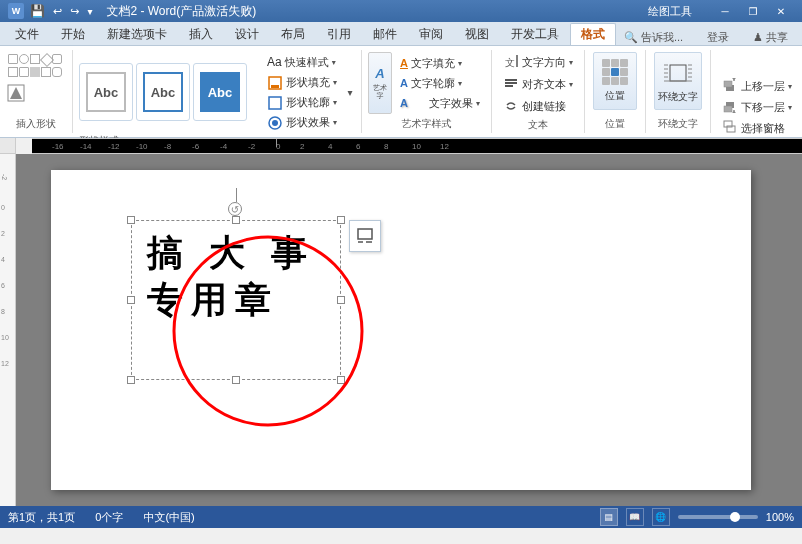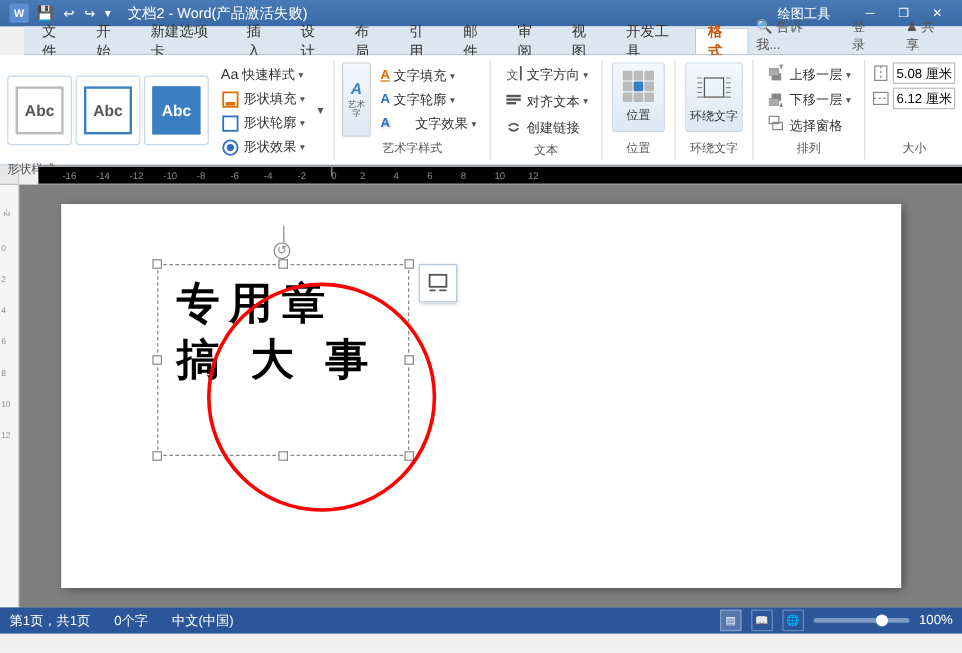--- a/index.html
+++ b/index.html
@@ -22,21 +22,20 @@
     .win-btn { width: 26px; height: 16px; border: none; cursor: pointer; font-size: 10px; display: flex; align-items: center; justify-content: center; color: white; background: transparent; }
 
     
     .ribbon-tabs {
       height: 24px;
       background: #dce6f0;
       display: flex;
       align-items: flex-end;
       padding-left: 4px;
       border-bottom: 1px solid #b8c8d8;
-      margin-left: 20px;
     }
     .ribbon-tab {
       height: 22px;
       padding: 0 10px;
       font-size: 12px;
       cursor: pointer;
       display: flex;
       align-items: center;
       border: 1px solid transparent;
       border-bottom: none;
@@ -322,34 +321,60 @@
   <div class="ribbon-tab active">格式</div>
   <div class="ribbon-tab-right tab-section">
     <span style="font-size:11px;cursor:pointer;">🔍 告诉我...</span>
     <span style="font-size:11px;cursor:pointer;margin-left:8px;">登录</span>
     <span style="font-size:11px;cursor:pointer;margin-left:8px;">♟ 共享</span>
   </div>
 </div>
 
 <div class="ribbon">
 
+  <div class="ribbon-group">
+    <div class="ribbon-group-content">
+      <div style="display:flex;flex-direction:column;gap:2px;width:60px;">
+
+        <div style="display:grid;grid-template-columns:repeat(5,10px);gap:1px;padding:2px;">
+          <div style="width:10px;height:10px;border:1px solid #aaa;border-radius:1px;"></div>
+          <div style="width:10px;height:10px;border:1px solid #aaa;border-radius:50%;"></div>
+          <div style="width:10px;height:10px;border:1px solid #aaa;"></div>
+          <div style="width:10px;height:10px;border:1px solid #aaa;transform:rotate(45deg);margin:1px;"></div>
+          <div style="width:10px;height:10px;border:1px solid #aaa;border-radius:2px;"></div>
+          <div style="width:10px;height:10px;border:1px solid #aaa;"></div>
+          <div style="width:10px;height:10px;border:1px solid #aaa;border-radius:1px;"></div>
+          <div style="width:10px;height:10px;background:#ccc;"></div>
+          <div style="width:10px;height:10px;border:1px solid #aaa;"></div>
+          <div style="width:10px;height:10px;border:1px solid #aaa;border-radius:3px;"></div>
+        </div>
+        <div style="display:flex;align-items:center;gap:2px;margin-top:2px;">
+          <svg width="20" height="20">
+            <rect x="2" y="2" width="16" height="16" fill="none" stroke="#888" stroke-width="1"></rect>
+            <polygon points="10,4 16,16 4,16" fill="#888"></polygon>
+          </svg>
+        </div>
+      </div>
+    </div>
+    <div class="ribbon-group-label">插入形状</div>
+  </div>
 
   <div class="ribbon-group">
     <div class="ribbon-group-content">
       <div style="display:flex;gap:3px;align-items:center;">
         <div class="shape-style-btn">
           <div class="shape-style-btn-inner">Abc</div>
         </div>
         <div class="shape-style-btn">
           <div class="shape-style-btn-inner blue-outline">Abc</div>
         </div>
         <div class="shape-style-btn">
           <div class="shape-style-btn-inner blue-fill">Abc</div>
         </div>
-        <div style="display:flex;flex-direction:column;gap:1px;margin-left:2px;">
+        <div style="display:flex;flex-direction:column;gap:1px;margin-left:12px;">
           <button class="toolbar-btn">
             <span style="font-size:12px;">Aa</span>
             <span>快速样式</span>
             <span class="dropdown-arrow">▾</span>
           </button>
           <button class="color-btn">
             <span style="position:relative;display:inline-block;width:16px;height:16px;">
               <svg width="16" height="16">
                   <rect x="2" y="2" width="12" height="12" fill="none" stroke="#e07000" stroke-width="1.5"></rect>
                   <rect x="4" y="10" width="8" height="3" fill="#e07000"></rect>
@@ -493,21 +518,21 @@
           </svg>
           <span style="font-size:10px;color:#333;">环绕文字</span>
         </div>
       </div>
     </div>
     <div class="ribbon-group-label">环绕文字</div>
   </div>
 
   <div class="ribbon-group">
     <div class="ribbon-group-content">
-      <div style="display:flex;flex-direction:column;gap:1px;">
+      <div style="display:flex;flex-direction:column;gap:1px;margin-top:24px;">
         <button class="toolbar-btn">
           <span>
             <svg width="16" height="16">
                 <rect x="4" y="8" width="8" height="6" fill="#888"></rect>
                 <rect x="2" y="4" width="8" height="6" fill="#aaa" stroke="#888" stroke-width="0.5"></rect>
                 <line x1="12" y1="4" x2="12" y2="1" stroke="#888" stroke-width="1.5"></line>
                 <polygon points="10,1 14,1 12,3" fill="#888"></polygon>
               </svg>
           </span>
           <span>上移一层</span>
@@ -625,22 +650,22 @@
 
         <div class="handle" style="top:50%;right:-4px;transform:translateY(-50%);"></div>
 
         <div class="handle" style="bottom:-4px;left:-4px;"></div>
 
         <div class="handle" style="bottom:-4px;left:50%;transform:translateX(-50%);"></div>
 
         <div class="handle" style="bottom:-4px;right:-4px;"></div>
 
         <div class="text-content">
+          <div>搞 大 事</div>
           <div>专用章</div>
-          <div>搞 大 事</div>
         </div>
 
         <div class="float-img-btn">
           <svg width="20" height="20">
             <rect x="3" y="3" width="14" height="10" fill="none" stroke="#555" stroke-width="1.5"></rect>
             <line x1="3" y1="16" x2="8" y2="16" stroke="#555" stroke-width="1.5"></line>
             <line x1="11" y1="16" x2="17" y2="16" stroke="#555" stroke-width="1.5"></line>
           </svg>
         </div>
       </div>

